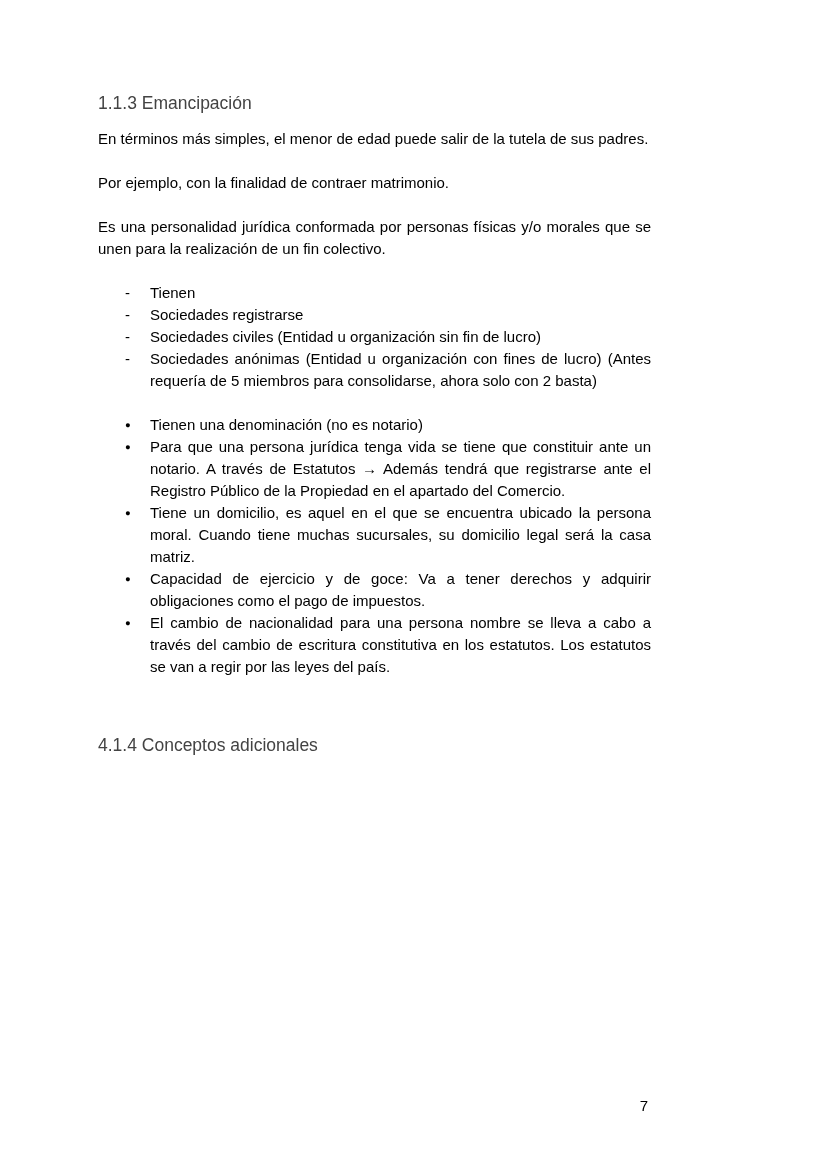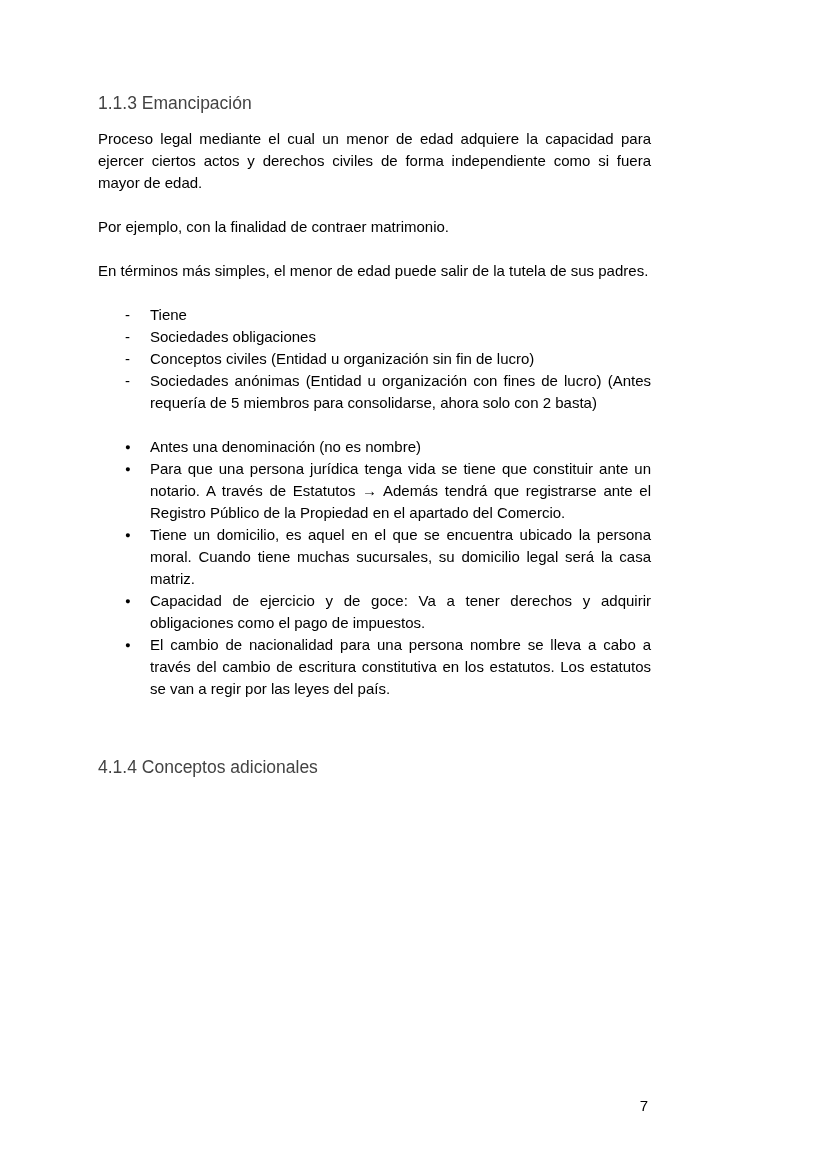--- a/index.html
+++ b/index.html
@@ -71,48 +71,48 @@
     color: #000000;
   }
 </style>
 </head>
 <body>
 
 <div class="page">
   <div class="content">
 
     <h2 class="heading first">1.1.3 Emancipación</h2>
-    <p class="body">Proceso legal mediante el cual un menor de edad adquiere la capacidad para ejercer ciertos actos y derechos civiles de forma independiente como si fuera mayor de edad.</p>
+    <p class="body">En términos más simples, el menor de edad puede salir de la tutela de sus padres.</p>
     <p class="body">Por ejemplo, con la finalidad de contraer matrimonio.</p>
-    <p class="body">En términos más simples, el menor de edad puede salir de la tutela de sus padres.</p>
 
+    <p class="body">Es una personalidad jurídica conformada por personas físicas y/o morales que se unen para la realización de un fin colectivo.</p>
 
     <div class="list dash-list">
       <div class="item">
         <span class="marker">-</span>
-        <span class="text">Tiene</span>
+        <span class="text">Tienen</span>
       </div>
       <div class="item">
         <span class="marker">-</span>
-        <span class="text">Sociedades obligaciones</span>
+        <span class="text">Sociedades registrarse</span>
       </div>
       <div class="item">
         <span class="marker">-</span>
-        <span class="text">Conceptos civiles (Entidad u organización sin fin de lucro)</span>
+        <span class="text">Sociedades civiles (Entidad u organización sin fin de lucro)</span>
       </div>
       <div class="item">
         <span class="marker">-</span>
         <span class="text">Sociedades anónimas (Entidad u organización con fines de lucro) (Antes requería de 5 miembros para consolidarse, ahora solo con 2 basta)</span>
       </div>
     </div>
 
     <div class="list bullet-list">
       <div class="item">
         <span class="marker">●</span>
-        <span class="text">Antes una denominación (no es nombre)</span>
+        <span class="text">Tienen una denominación (no es notario)</span>
       </div>
       <div class="item">
         <span class="marker">●</span>
         <span class="text">Para que una persona jurídica tenga vida se tiene que constituir ante un notario. A través de Estatutos → Además tendrá que registrarse ante el Registro Público de la Propiedad en el apartado del Comercio.</span>
       </div>
       <div class="item">
         <span class="marker">●</span>
         <span class="text"><span>Tiene un domicilio, es aquel en el que se encuentra ubicado la persona moral. Cuando tiene muchas sucursales, su domicilio legal será la </span><strong>casa matriz.</strong></span>
       </div>
       <div class="item">

